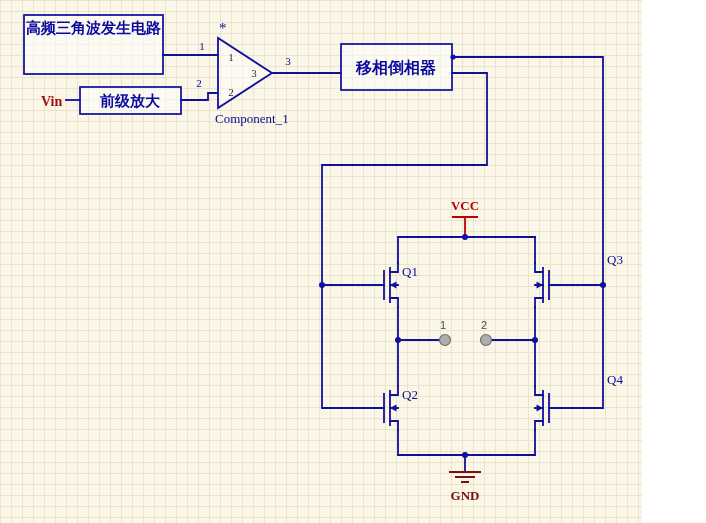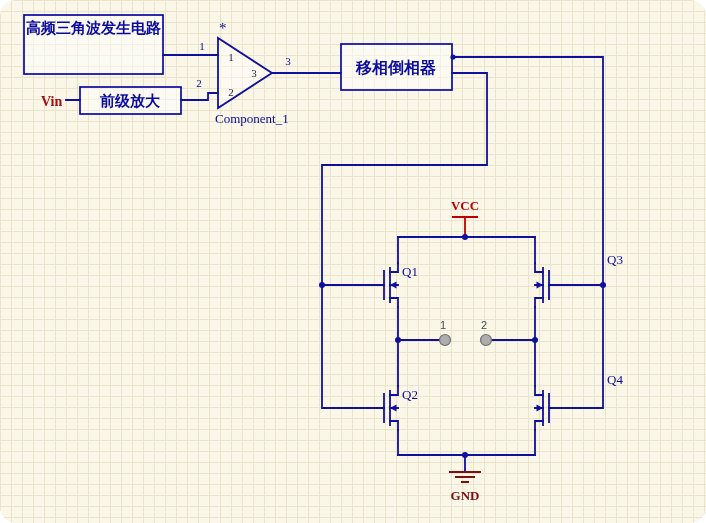--- a/index.html
+++ b/index.html
@@ -1,23 +1,22 @@
 <!DOCTYPE html>
 <html><head>
 <meta charset="utf-8">
 <style>
   html,body{margin:0;padding:0;background:#ffffff;}
   .canvas{
-    position:relative;width:706px;height:523px;overflow:hidden;
+    position:relative;width:642px;height:523px;overflow:hidden;
     background-color:#faf7e9;
     background-image:
       linear-gradient(to right,#ece3cc 1px,transparent 1px),
       linear-gradient(to bottom,#ece3cc 1px,transparent 1px);
     background-size:11px 11px;
-    border-radius:16px;
   }
   svg{position:absolute;left:0;top:0;}
   .wire{stroke:#10109e;stroke-width:1.8;fill:none;stroke-linecap:square;}
   .block{stroke:#0a0aa0;stroke-width:1.7;fill:rgba(255,255,255,0.45);}
   .dot{fill:#10109e;stroke:none;}
   text{font-family:"Liberation Serif","DejaVu Serif",serif;fill:#0a0a96;}
   .cn{font-family:"Liberation Sans","DejaVu Sans",sans-serif;font-weight:600;fill:#0a0aa0;}
   .cn1{font-size:15px;}
   .cn2{font-size:15px;}
   .cn3{font-size:16px;}

